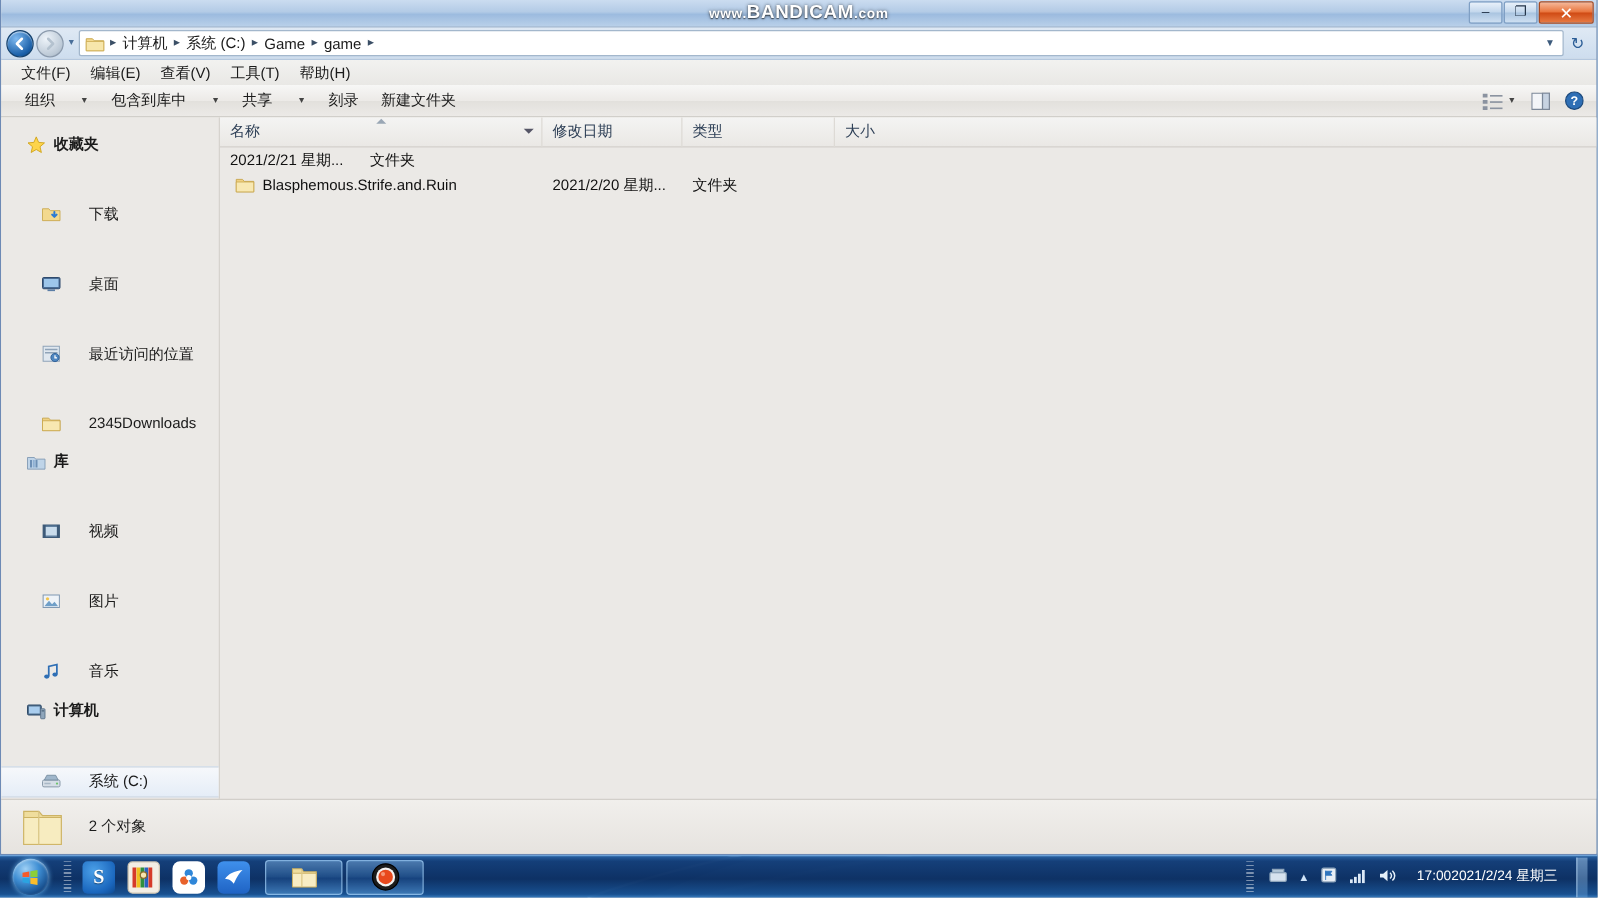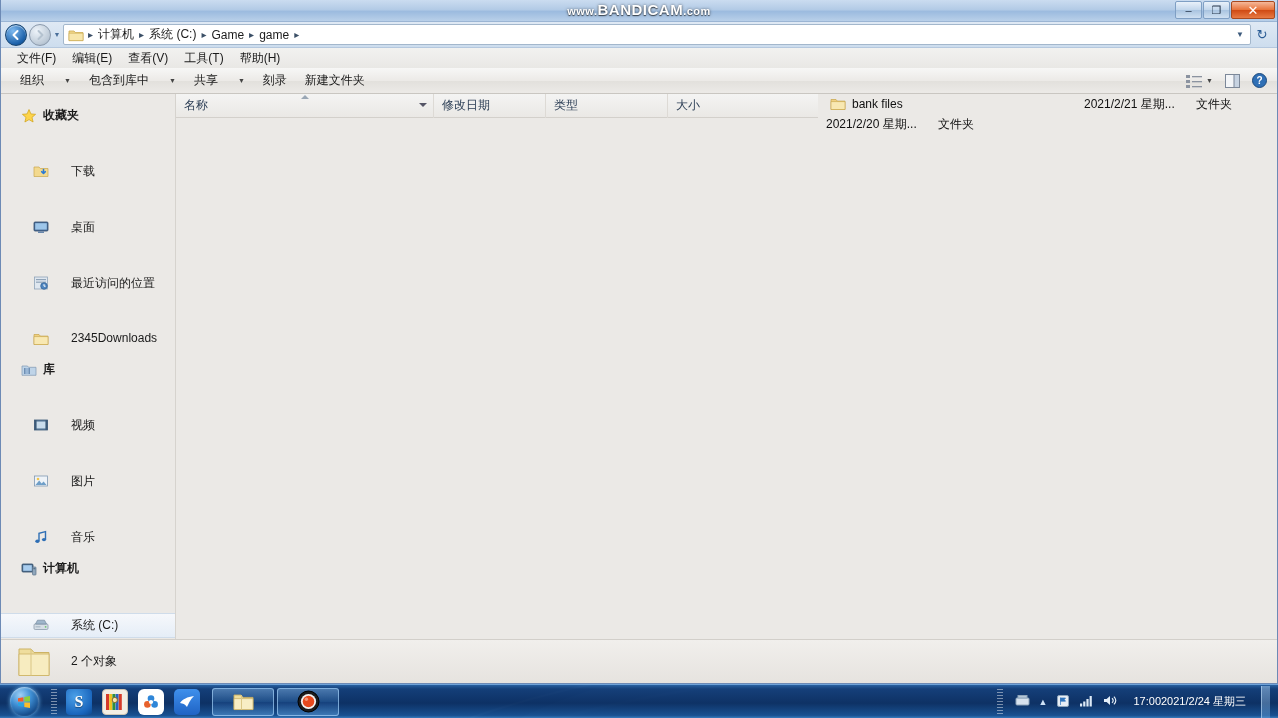--- a/index.html
+++ b/index.html
@@ -182,21 +182,21 @@
     margin-top: 33px;
   }
   .nav-item.selected {
     background: linear-gradient(to bottom, #f6f8fb, #e5edf7);
     border-top: 1px solid #cfdcea;
     border-bottom: 1px solid #cfdcea;
   }
   .ico { flex: 0 0 16px; width: 16px; height: 16px; display: inline-block; }
 
   
-  .listpane { flex: 1 1 auto; display: flex; flex-direction: row; min-width: 0; background: #ebe9e6; }
+  .listpane { flex: 1 1 auto; display: flex; flex-direction: column; min-width: 0; background: #ebe9e6; }
   .colhead {
     height: 24px; flex: 0 0 24px;
     background: linear-gradient(to bottom, #f4f4f3, #eae8e5);
     border-bottom: 1px solid #d3d0cb;
     display: flex; align-items: center;
     font-size: 12px; color: #2c3e55;
     position: relative;
   }
   .col {
     height: 24px; display: flex; align-items: center;
@@ -552,32 +552,32 @@
         <div class="col type">
           <span>类型</span>
         </div>
         <div class="col size">
           <span>大小</span>
         </div>
       </div>
 
       <div class="rows">
         <div class="row">
+          <div class="cell date">2021/2/21 星期...</div>
+          <div class="cell type">文件夹</div>
+          <div class="cell size"></div>
+        </div>
+        <div class="row">
           <div class="cell name">
             <svg class="ico" viewBox="0 0 16 16">
               <path d="M1 3.5 h5 l1.4 1.6 H15 v8.4 H1 Z" fill="#f0d183" stroke="#c6a347" stroke-width=".7"></path>
               <path d="M1 5.6 h14 v7.9 H1 Z" fill="#f8e8b2" stroke="#c6a347" stroke-width=".6"></path>
             </svg>
-            <span>bank files</span>
+            <span>Blasphemous.Strife.and.Ruin</span>
           </div>
-          <div class="cell date">2021/2/21 星期...</div>
-          <div class="cell type">文件夹</div>
-          <div class="cell size"></div>
-        </div>
-        <div class="row">
           <div class="cell date">2021/2/20 星期...</div>
           <div class="cell type">文件夹</div>
           <div class="cell size"></div>
         </div>
       </div>
     </div>
   </div>
 
   <div class="statusbar">
     <svg width="38" height="34" viewBox="0 0 38 34">

